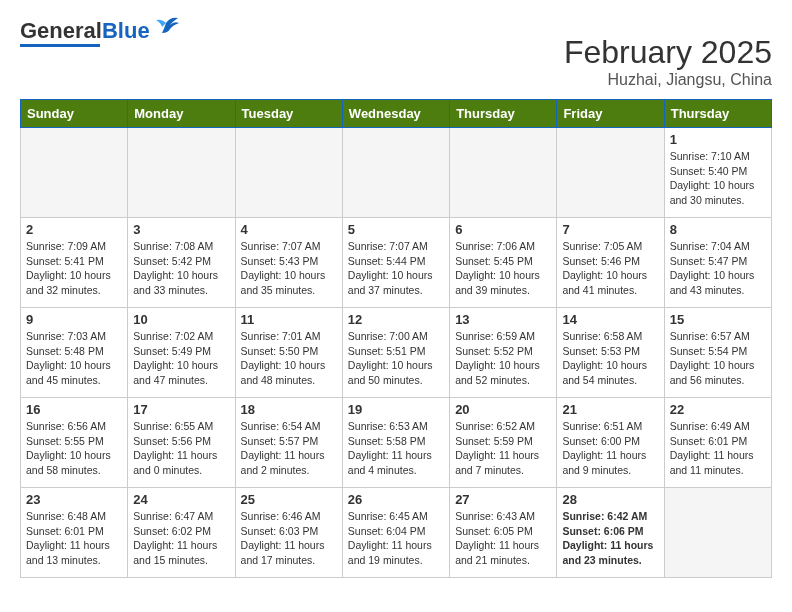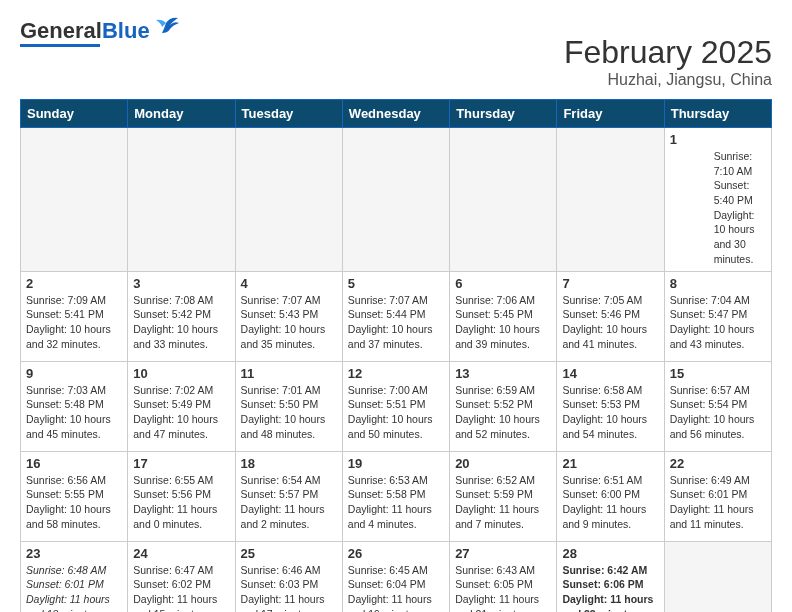--- a/index.html
+++ b/index.html
@@ -48,21 +48,21 @@
     .subtitle {
       font-size: 16px;
       color: #555;
     }
     .calendar {
       width: 100%;
       border-collapse: collapse;
       border: 1px solid #ccc;
     }
     .calendar th {
-      background: #0c4a6e;
+      background: #4d7c0f;
       color: #fff;
       text-align: left;
       padding: 6px 6px;
       font-size: 13px;
       border: 1px solid #1565c0;
       width: calc(100% / 7);
     }
     .calendar td {
       vertical-align: top;
       border: 1px solid #ccc;
@@ -125,21 +125,21 @@
   <tbody id="calendar-body">
   <tr>
         <td class="empty"></td>
         <td class="empty"></td>
         <td class="empty"></td>
         <td class="empty"></td>
         <td class="empty"></td>
         <td class="empty"></td>
         <td>
           <span class="day-num">1</span>
-          <div class="day-info" style="white-space: pre-line; margin-left: 44px;">Sunrise: 7:10 AM
+          <div class="day-info" style="white-space: pre-line;">Sunrise: 7:10 AM
 Sunset: 5:40 PM
 Daylight: 10 hours
 and 30 minutes.</div>
         </td>
       </tr>
       <tr>
         <td>
           <span class="day-num">2</span>
           <div class="day-info" style="white-space: pre-line;">Sunrise: 7:09 AM
 Sunset: 5:41 PM
@@ -287,21 +287,21 @@
           <span class="day-num">22</span>
           <div class="day-info" style="white-space: pre-line;">Sunrise: 6:49 AM
 Sunset: 6:01 PM
 Daylight: 11 hours
 and 11 minutes.</div>
         </td>
       </tr>
       <tr>
         <td>
           <span class="day-num">23</span>
-          <div class="day-info" style="white-space: pre-line; font-style: italic;">Sunrise: 6:48 AM
+          <div class="day-info" style="white-space: pre-line;">Sunrise: 6:48 AM
 Sunset: 6:01 PM
 Daylight: 11 hours
 and 13 minutes.</div>
         </td>
         <td>
           <span class="day-num">24</span>
           <div class="day-info" style="white-space: pre-line;">Sunrise: 6:47 AM
 Sunset: 6:02 PM
 Daylight: 11 hours
 and 15 minutes.</div>

